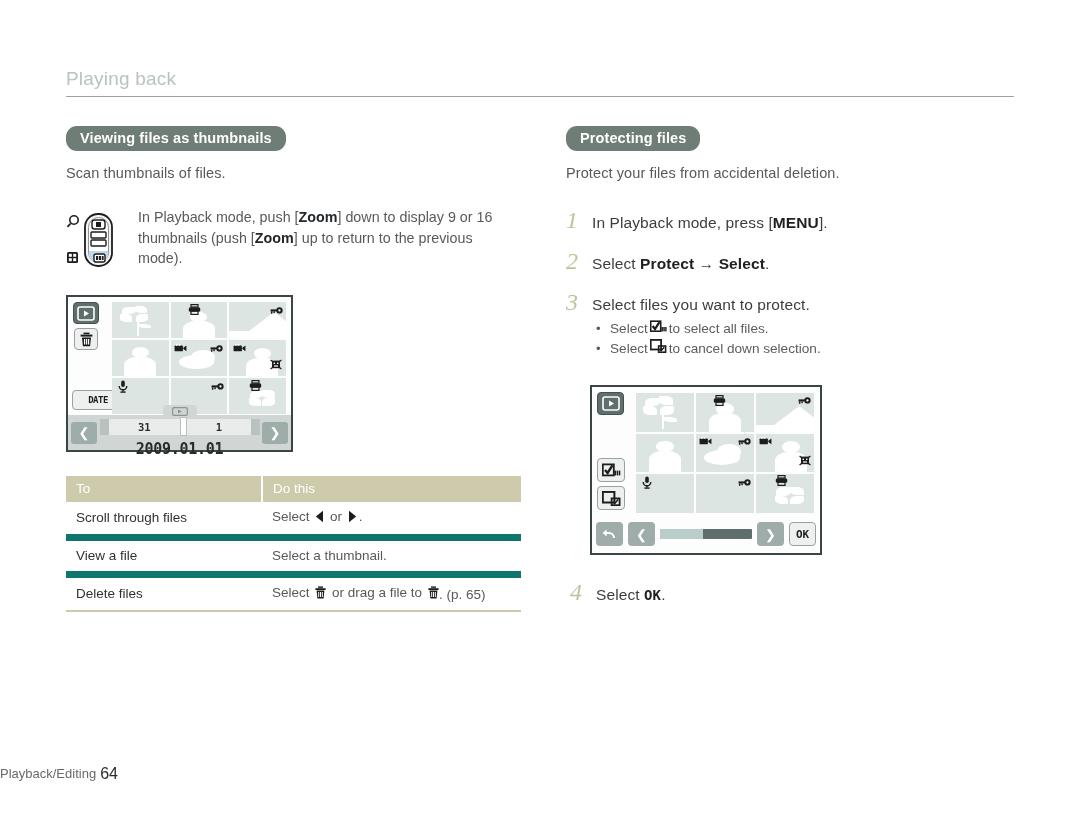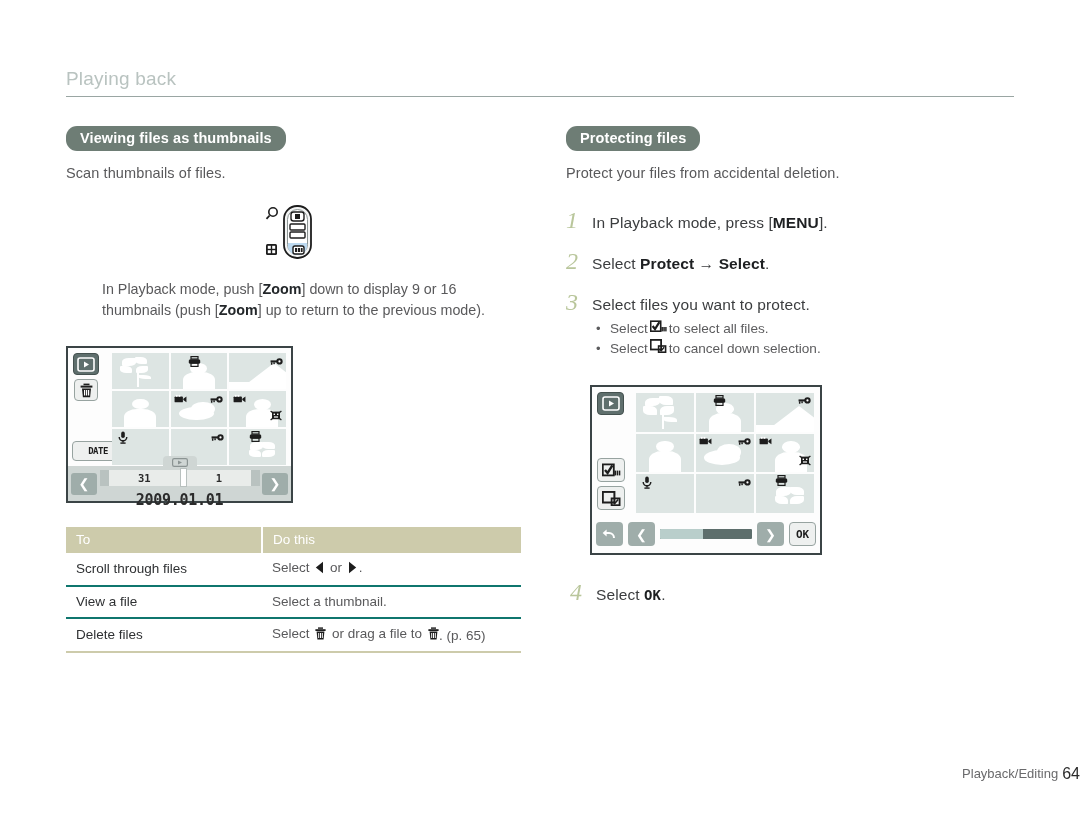--- a/index.html
+++ b/index.html
@@ -71,23 +71,22 @@
     font-size: 14.5px;
     color: #59595b;
     margin-top: 14px;
     letter-spacing: 0.1px;
   }
 
   
   .note {
     margin-top: 22px;
     display: flex;
-    align-items: center;
+    align-items: flex-end;
     gap: 14px;
-    flex-direction: column;
   }
   .lever-figure {
     width: 58px;
     height: 58px;
     position: relative;
     flex: 0 0 auto;
   }
   .note-text {
     font-size: 14.3px;
     line-height: 1.45;
@@ -369,21 +368,21 @@
     background: #cdcbab;
     color: #ffffff;
     font-weight: normal;
     text-align: left;
     padding: 5px 10px 6px 10px;
     font-size: 13.5px;
   }
   table.spec th.c1 { width: 175px; border-right: 2px solid #ffffff; }
   table.spec td {
     padding: 7px 10px 8px 10px;
-    border-bottom: 2px solid #0f766e;
+    border-bottom: 7px solid #0f766e;
     color: #59595b;
     vertical-align: middle;
   }
   table.spec td.k { color: #2f3133; }
   table.spec tr:last-child td { border-bottom: 2px solid #cdcbab; }
 
   .ico-inline {
     display: inline-block;
     vertical-align: -2px;
     margin: 0 2px;
@@ -433,24 +432,23 @@
     color: #5c5c5e;
     font-size: 13px;
   }
 
   
   .footer {
     position: absolute;
     left: 0;
     right: 0;
     top: 765px;
-    text-align: right;
+    text-align: left;
     font-size: 13px;
     color: #6a6a6c;
-    padding-left: 8px;
   }
   .footer .pg {
     font-size: 16px;
     color: #2b2b2b;
     margin-left: 4px;
     vertical-align: -1px;
   }
 </style>
 </head>
 <body>

